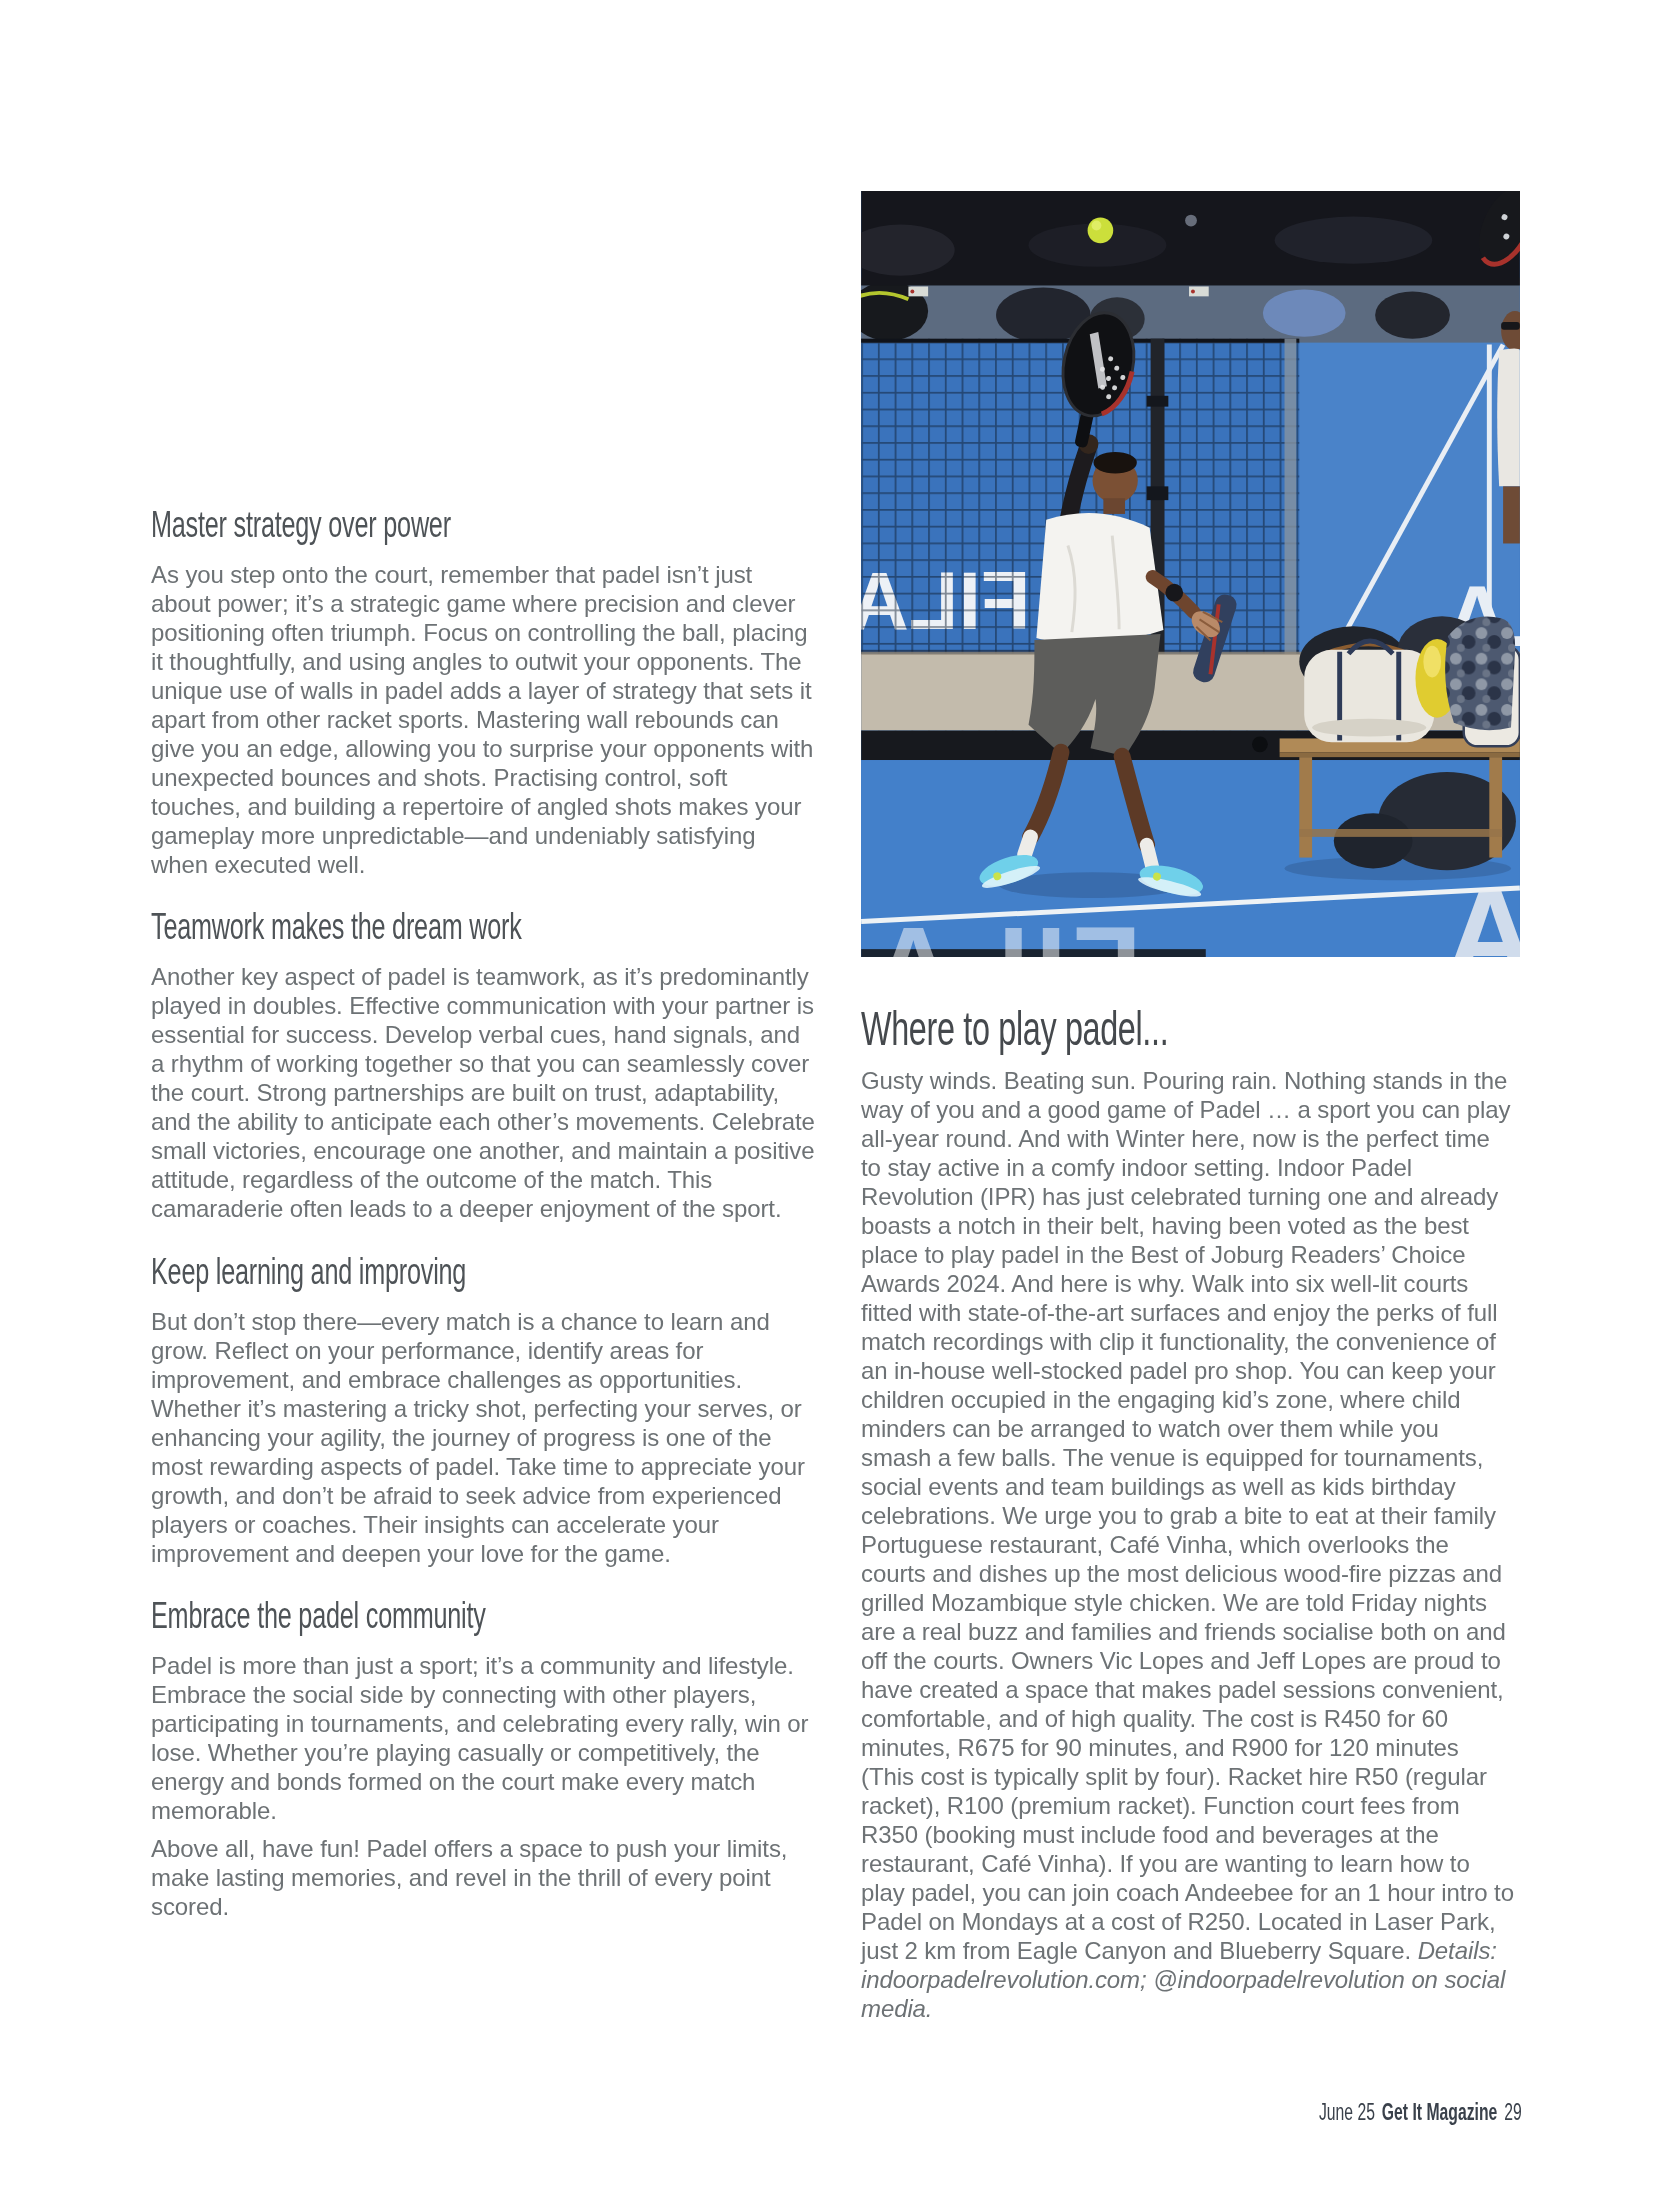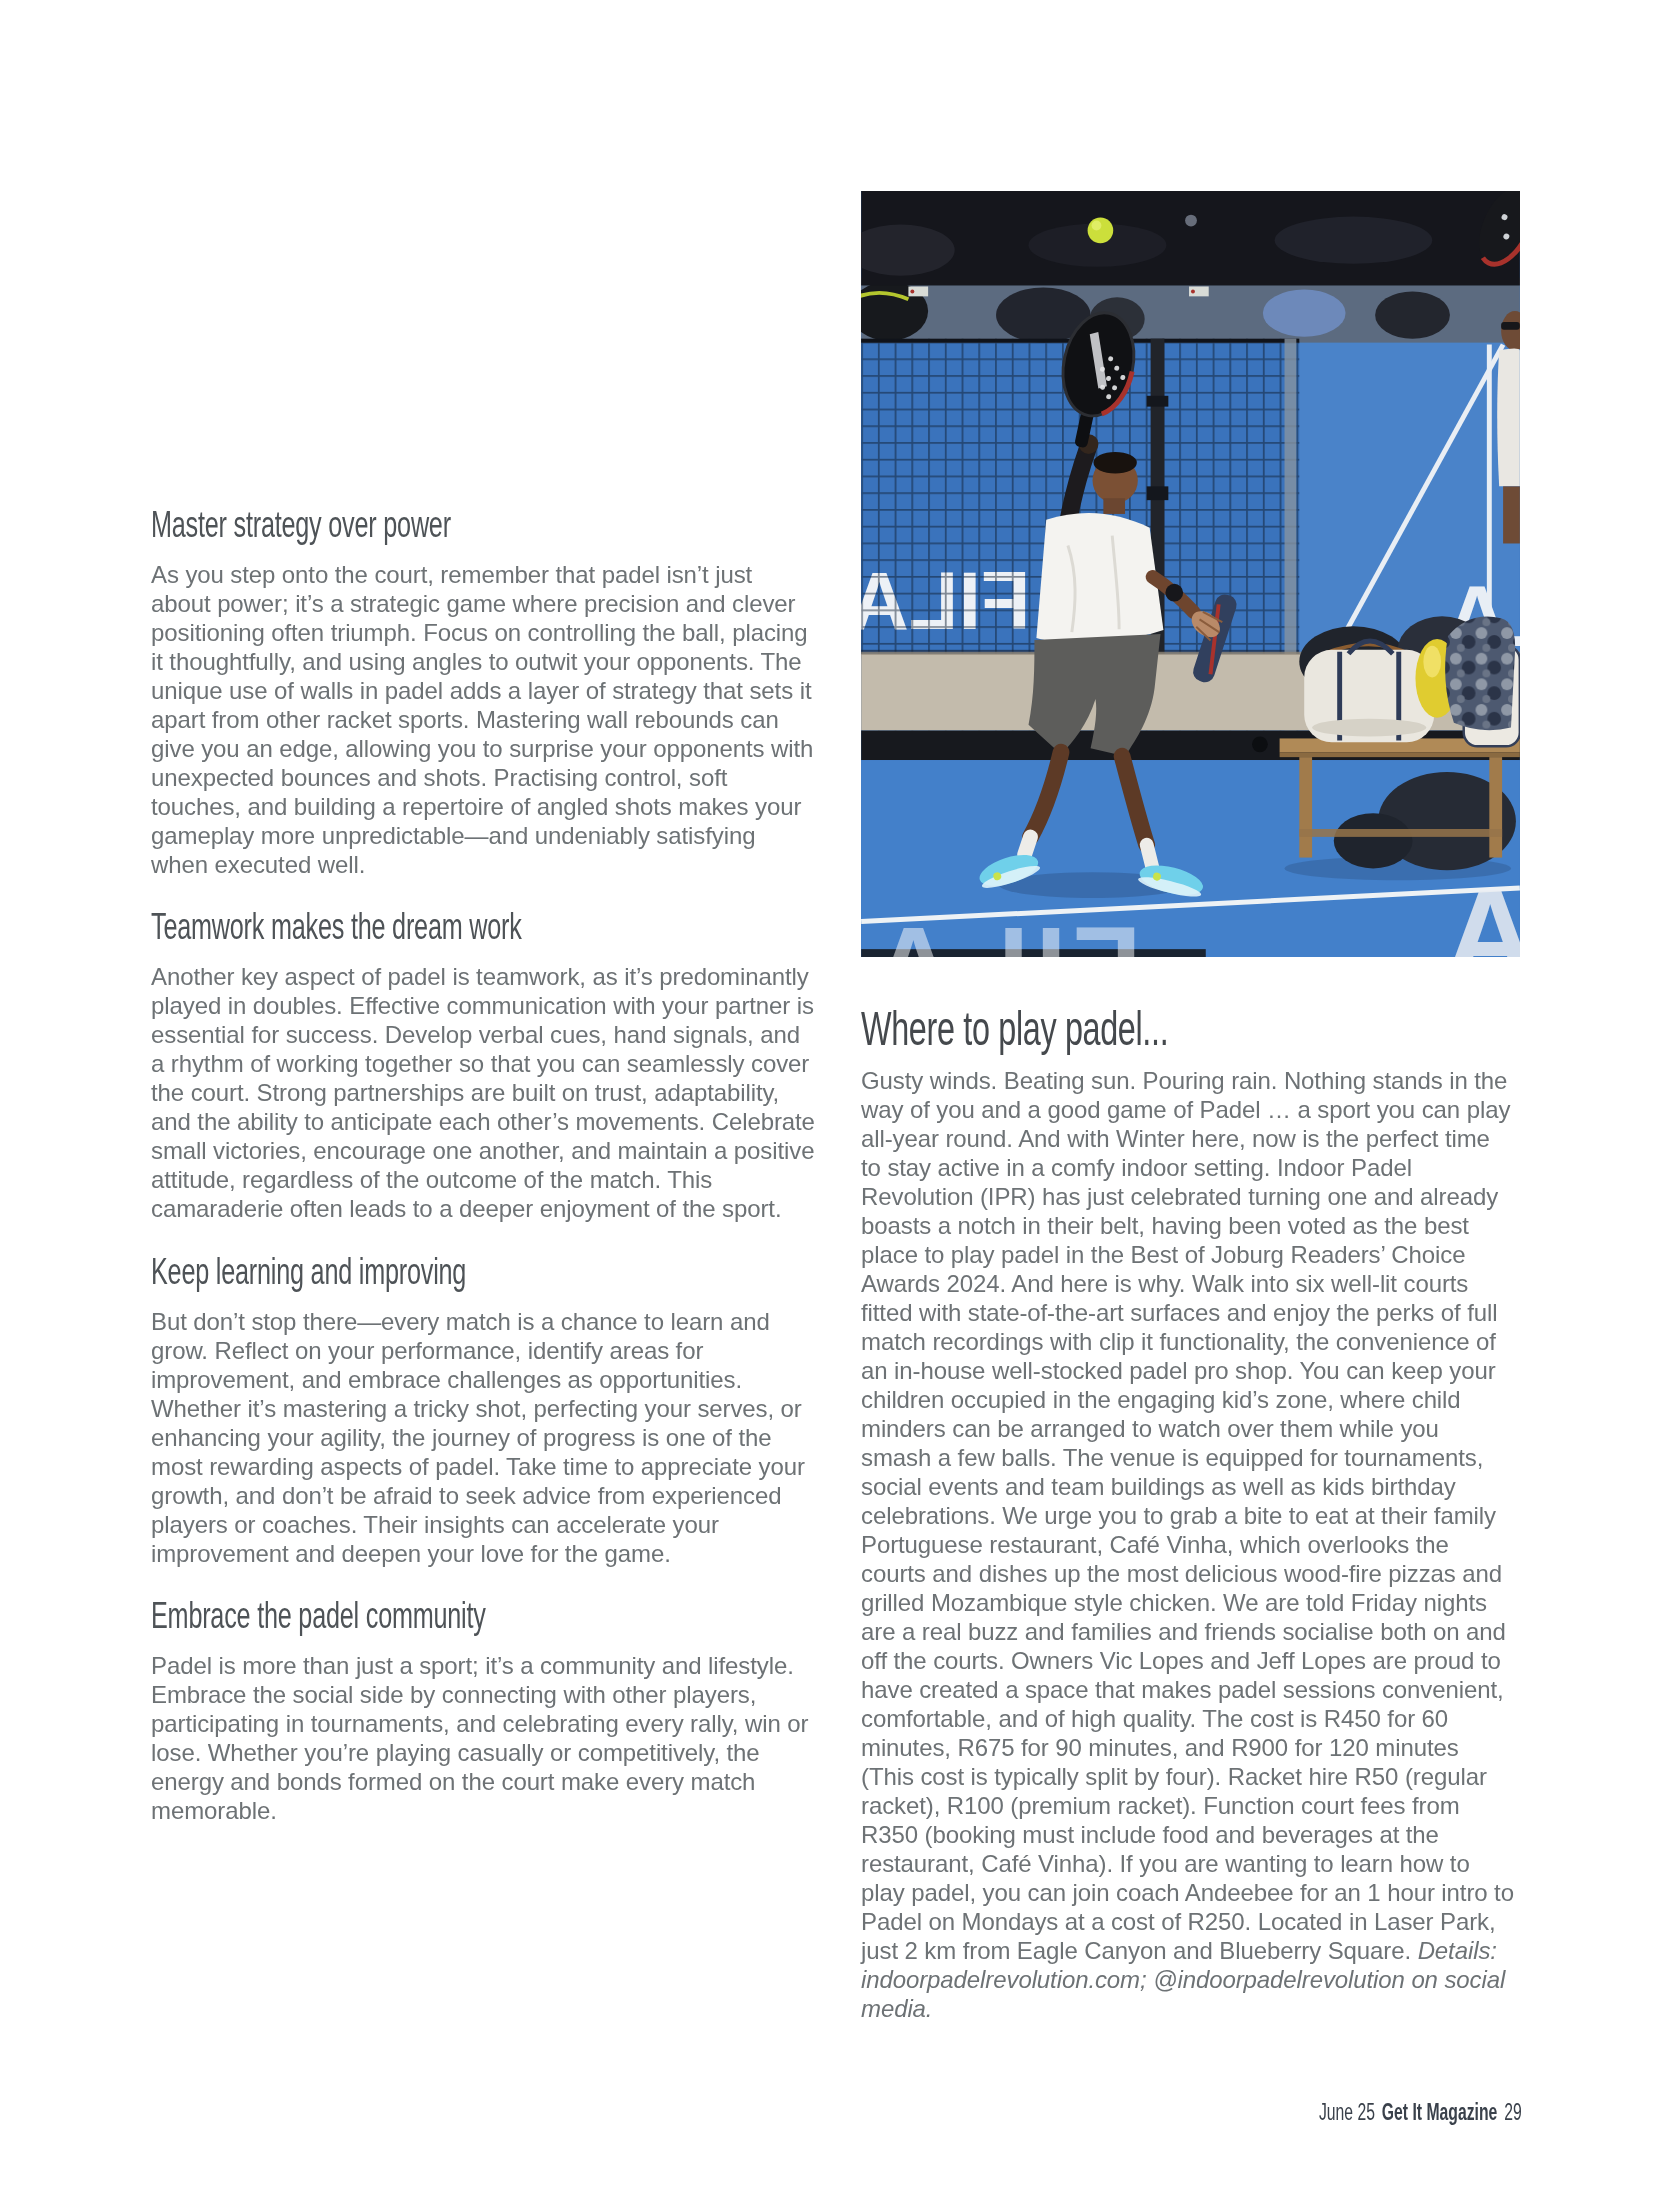--- a/index.html
+++ b/index.html
@@ -254,20 +254,21 @@
       <h2 class="section-heading">Teamwork makes the dream work</h2>
       <p class="body-text">Another key aspect of padel is teamwork, as it’s predominantly played in doubles. Effective communication with your partner is essential for success. Develop verbal cues, hand signals, and a rhythm of working together so that you can seamlessly cover the court. Strong partnerships are built on trust, adaptability, and the ability to anticipate each other’s movements. Celebrate small victories, encourage one another, and maintain a positive attitude, regardless of the outcome of the match. This camaraderie often leads to a deeper enjoyment of the sport.</p>
     </div>
     <div class="section">
       <h2 class="section-heading">Keep learning and improving</h2>
       <p class="body-text">But don’t stop there—every match is a chance to learn and grow. Reflect on your performance, identify areas for improvement, and embrace challenges as opportunities. Whether it’s mastering a tricky shot, perfecting your serves, or enhancing your agility, the journey of progress is one of the most rewarding aspects of padel. Take time to appreciate your growth, and don’t be afraid to seek advice from experienced players or coaches. Their insights can accelerate your improvement and deepen your love for the game.</p>
     </div>
     <div class="section">
       <h2 class="section-heading">Embrace the padel community</h2>
       <p class="body-text">Padel is more than just a sport; it’s a community and lifestyle. Embrace the social side by connecting with other players, participating in tournaments, and celebrating every rally, win or lose. Whether you’re playing casually or competitively, the energy and bonds formed on the court make every match memorable.</p>
+      <p class="body-text">Above all, have fun! Padel offers a space to push your limits, make lasting memories, and revel in the thrill of every point scored.</p>
     </div>
   </div>
 
   <div class="col-right">
     <h1 class="right-heading">Where to play padel...</h1>
     <p class="body-text">
       <span>Gusty winds. Beating sun. Pouring rain. Nothing stands in the way of you and a good game of Padel … a sport you can play all-year round. And with Winter here, now is the perfect time to stay active in a comfy indoor setting. Indoor Padel Revolution (IPR) has just celebrated turning one and already boasts a notch in their belt, having been voted as the best place to play padel in the Best of Joburg Readers’ Choice Awards 2024. And here is why. Walk into six well-lit courts fitted with state-of-the-art surfaces and enjoy the perks of full match recordings with clip it functionality, the convenience of an in-house well-stocked padel pro shop. You can keep your children occupied in the engaging kid’s zone, where child minders can be arranged to watch over them while you smash a few balls. The venue is equipped for tournaments, social events and team buildings as well as kids birthday celebrations. We urge you to grab a bite to eat at their family Portuguese restaurant, Café Vinha, which overlooks the courts and dishes up the most delicious wood-fire pizzas and grilled Mozambique style chicken. We are told Friday nights are a real buzz and families and friends socialise both on and off the courts. Owners Vic Lopes and Jeff Lopes are proud to have created a space that makes padel sessions convenient, comfortable, and of high quality. The cost is R450 for 60 minutes, R675 for 90 minutes, and R900 for 120 minutes (This cost is typically split by four). Racket hire R50 (regular racket), R100 (premium racket). Function court fees from R350 (booking must include food and beverages at the restaurant, Café Vinha). If you are wanting to learn how to play padel, you can join coach Andeebee for an 1 hour intro to Padel on Mondays at a cost of R250. Located in Laser Park, just 2 km from Eagle Canyon and Blueberry Square.</span>
       <span class="details-italic">Details: indoorpadelrevolution.com; @indoorpadelrevolution on social media.</span>
     </p>
   </div>

